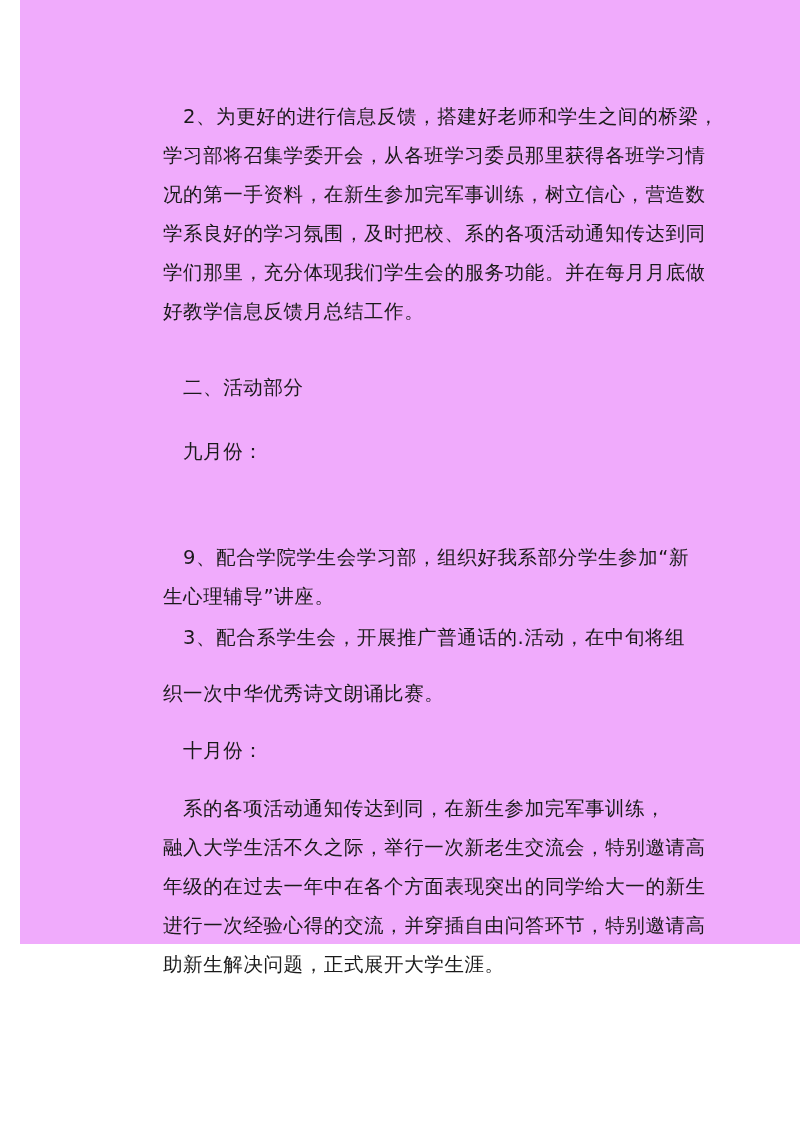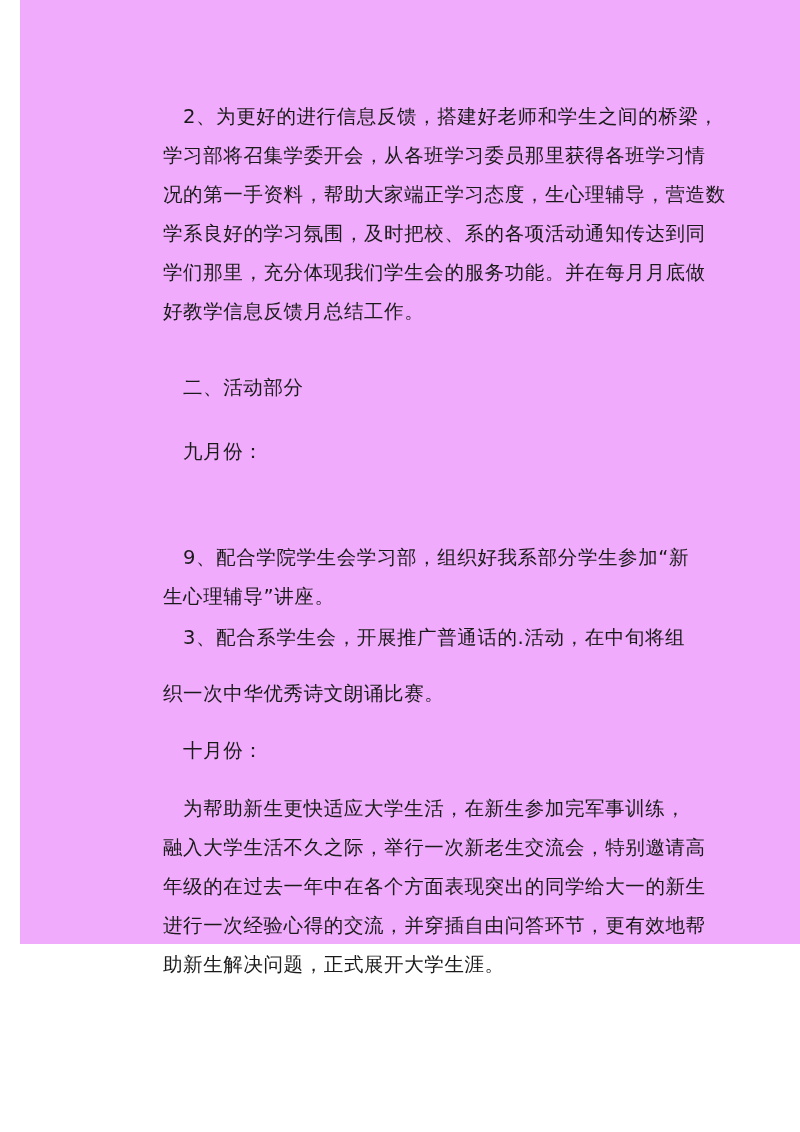--- a/index.html
+++ b/index.html
@@ -35,21 +35,21 @@
     .indent { left: 163px; }
   </style>
 </head>
 <body>
 
 <div class="page">
 
   <div>
     <div class="line indent" style="top:105px">2、为更好的进行信息反馈，搭建好老师和学生之间的桥梁，</div>
     <div class="line" style="top:144px">学习部将召集学委开会，从各班学习委员那里获得各班学习情</div>
-    <div class="line" style="top:183px">况的第一手资料，帮助大家端正学习态度，生心理辅导，营造数</div>
+    <div class="line" style="top:183px">况的第一手资料，在新生参加完军事训练，树立信心，营造数</div>
     <div class="line" style="top:222px">学系良好的学习氛围，及时把校、系的各项活动通知传达到同</div>
     <div class="line" style="top:261px">学们那里，充分体现我们学生会的服务功能。并在每月月底做</div>
     <div class="line" style="top:300px">好教学信息反馈月总结工作。</div>
   </div>
 
   <div class="line indent" style="top:376px">二、活动部分</div>
 
   <div class="line indent" style="top:440px">九月份：</div>
 
 
@@ -59,20 +59,20 @@
   </div>
 
   <div>
     <div class="line indent" style="top:626px">3、配合系学生会，开展推广普通话的.活动，在中旬将组</div>
     <div class="line" style="top:682px">织一次中华优秀诗文朗诵比赛。</div>
   </div>
 
   <div class="line indent" style="top:739px">十月份：</div>
 
   <div>
-    <div class="line indent" style="top:797px">为帮助新生更快适应大学生活，在新生参加完军事训练，</div>
+    <div class="line indent" style="top:797px">系的各项活动通知传达到同，在新生参加完军事训练，</div>
     <div class="line" style="top:836px">融入大学生活不久之际，举行一次新老生交流会，特别邀请高</div>
     <div class="line" style="top:875px">年级的在过去一年中在各个方面表现突出的同学给大一的新生</div>
-    <div class="line" style="top:914px">进行一次经验心得的交流，并穿插自由问答环节，更有效地帮</div>
+    <div class="line" style="top:914px">进行一次经验心得的交流，并穿插自由问答环节，特别邀请高</div>
     <div class="line" style="top:953px">助新生解决问题，正式展开大学生涯。</div>
   </div>
 
 </div>
 
 </body></html>

